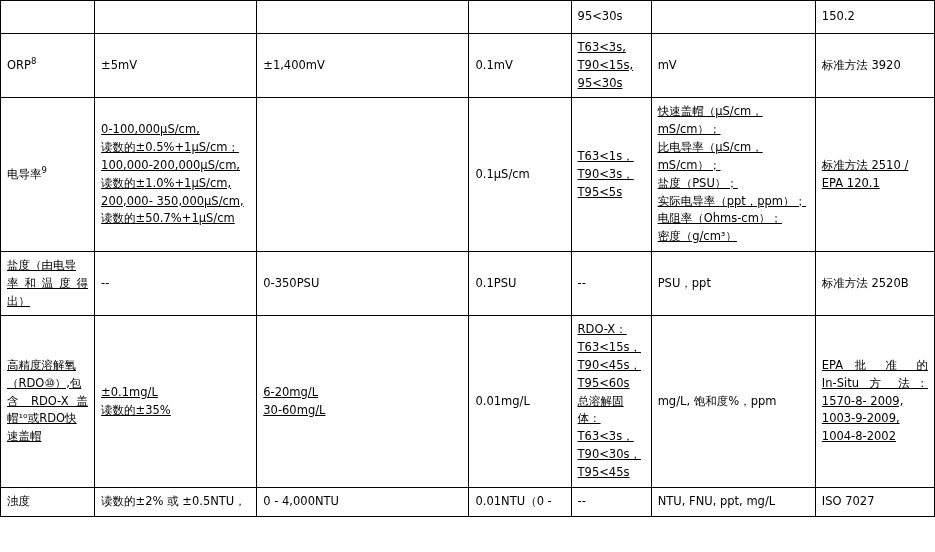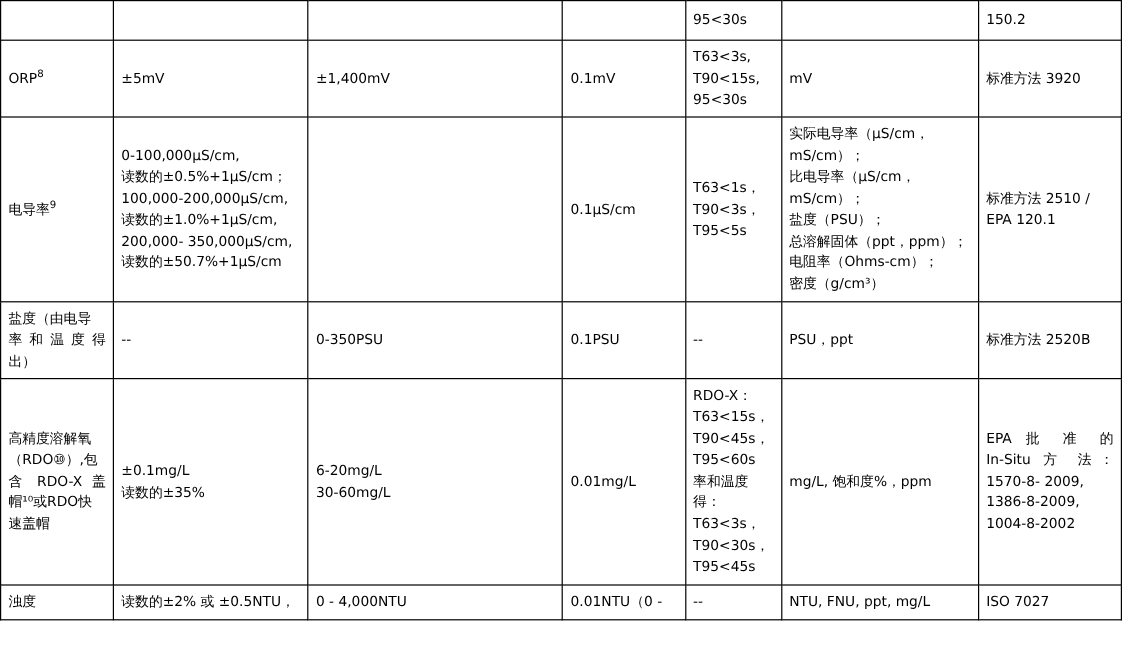--- a/index.html
+++ b/index.html
@@ -29,21 +29,21 @@
   }
   
   col.c0 { width: 94px; }
   col.c1 { width: 162px; }
   col.c2 { width: 212px; }
   col.c3 { width: 102px; }
   col.c4 { width: 80px; }
   col.c5 { width: 164px; }
   col.c6 { width: 119px; }
 
-  .cell-lines span { display: block; }
+  .cell-lines span { display: block; text-decoration: underline; }
   .row-top td { height: 22px; }
 
   .name-cell {
     white-space: normal;
   }
   .just {
     text-align: justify;
     text-align-last: justify;
   }
   sup {
@@ -102,25 +102,25 @@
         <span>读数的±50.7%+1μS/cm</span>
       </td>
       <td><span></span></td>
       <td><span>0.1μS/cm</span></td>
       <td class="cell-lines">
         <span>T63&lt;1s，</span>
         <span>T90&lt;3s，</span>
         <span>T95&lt;5s</span>
       </td>
       <td class="cell-lines">
-        <span>实际电导率（μS/cm，</span>
+        <span>快速盖帽（μS/cm，</span>
         <span>mS/cm）；</span>
         <span>比电导率（μS/cm，mS/cm）；</span>
         <span>盐度（PSU）；</span>
-        <span>总溶解固体（ppt，ppm）；</span>
+        <span>实际电导率（ppt，ppm）；</span>
         <span>电阻率（Ohms-cm）；</span>
         <span>密度（g/cm³）</span>
       </td>
       <td class="cell-lines">
         <span>标准方法 2510 /</span>
         <span>EPA 120.1</span>
       </td>
     </tr>
 
 
@@ -153,31 +153,31 @@
       <td class="cell-lines">
         <span>6-20mg/L</span>
         <span>30-60mg/L</span>
       </td>
       <td><span>0.01mg/L</span></td>
       <td class="cell-lines">
         <span>RDO-X：</span>
         <span>T63&lt;15s，</span>
         <span>T90&lt;45s，</span>
         <span>T95&lt;60s</span>
-        <span>率和温度得：</span>
+        <span>总溶解固体：</span>
         <span>T63&lt;3s，</span>
         <span>T90&lt;30s，</span>
         <span>T95&lt;45s</span>
       </td>
       <td><span>mg/L, 饱和度%，ppm</span></td>
       <td class="cell-lines">
         <span class="just">EPA 批 准 的</span>
         <span class="just">In-Situ 方 法：</span>
         <span>1570-8- 2009,</span>
-        <span>1386-8-2009,</span>
+        <span>1003-9-2009,</span>
         <span>1004-8-2002</span>
       </td>
     </tr>
 
     <tr>
       <td class="name-cell"><span>浊度</span></td>
       <td><span>读数的±2% 或 ±0.5NTU，</span></td>
       <td><span>0 - 4,000NTU</span></td>
       <td><span>0.01NTU（0 -</span></td>
       <td><span>--</span></td>

